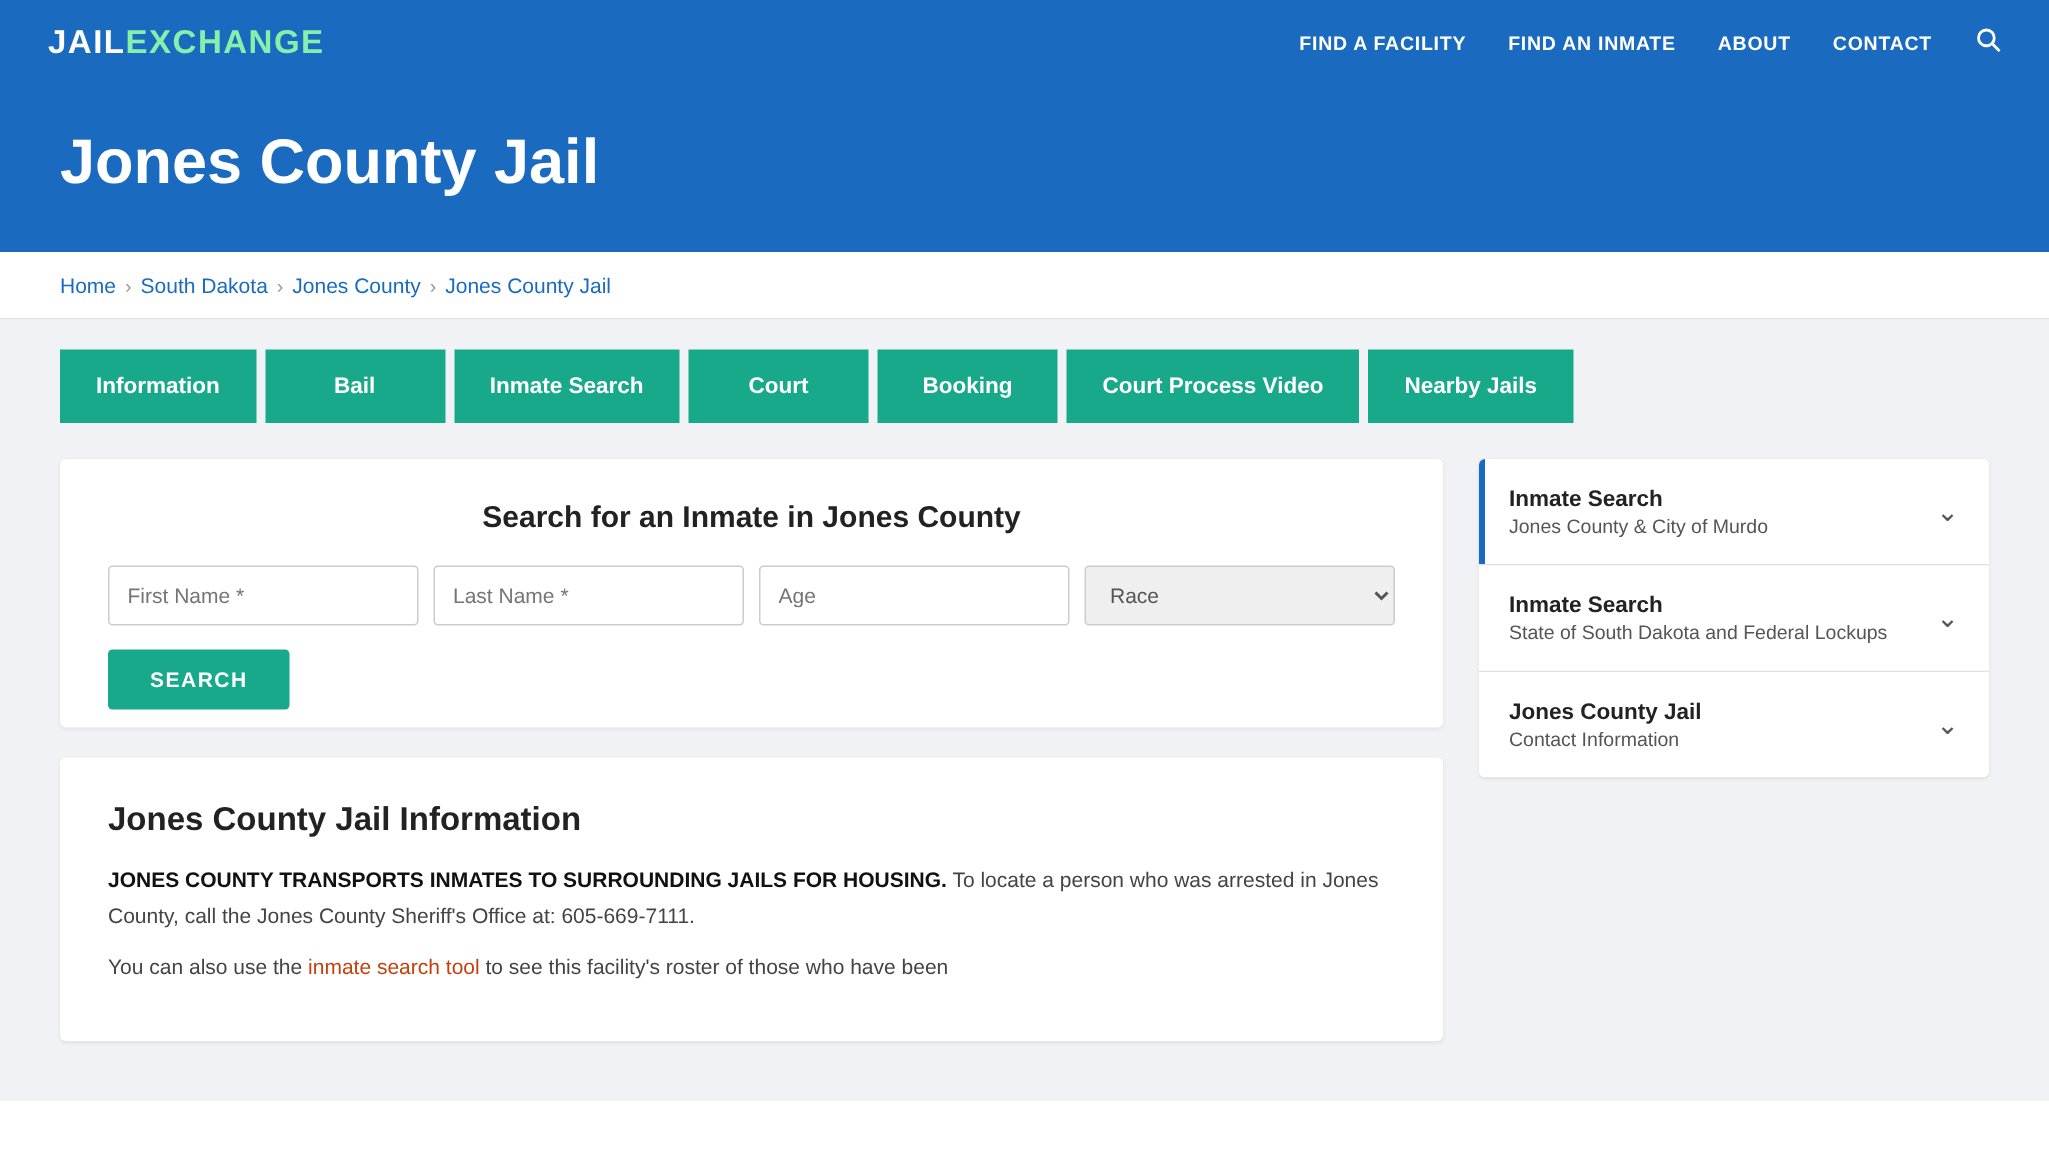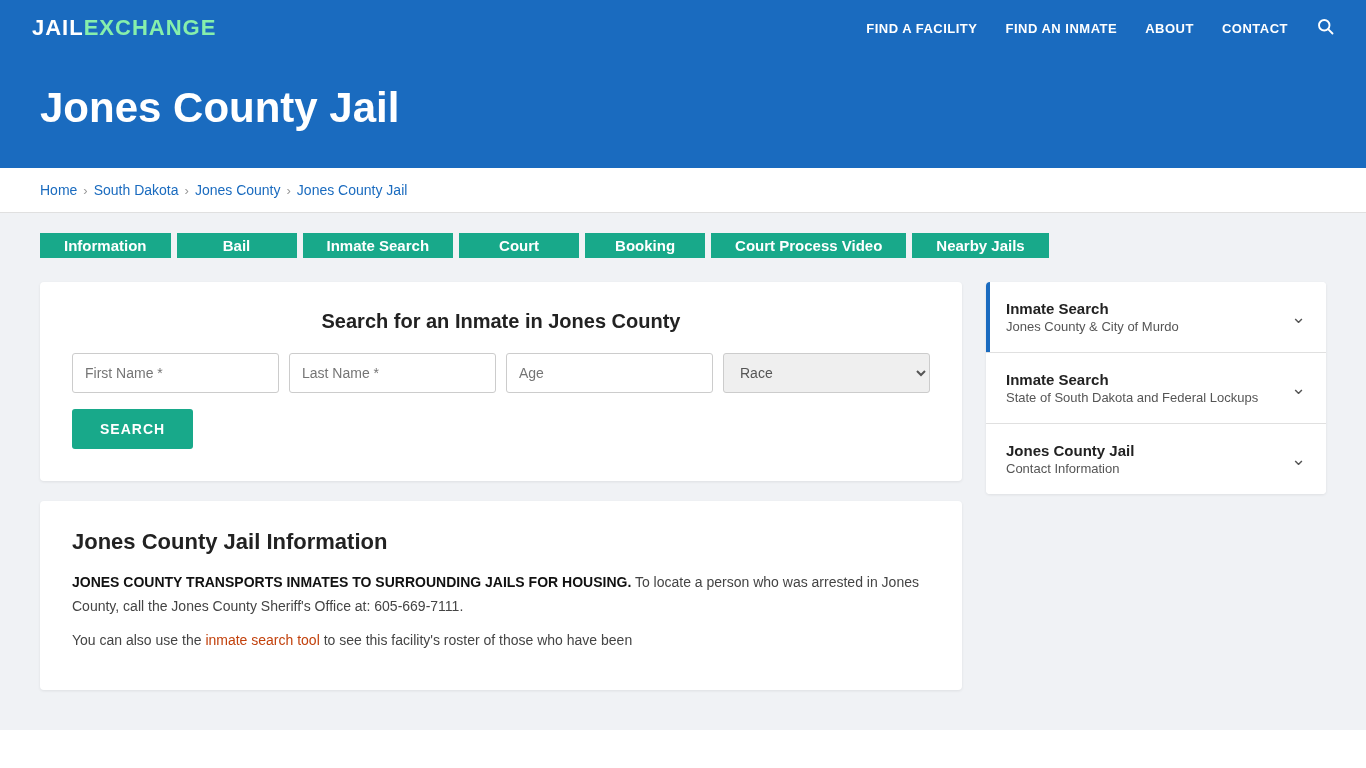--- a/index.html
+++ b/index.html
@@ -80,21 +80,21 @@
       background: #f0f2f5;
       padding: 20px 40px 0 40px;
     }
     .tabs {
       display: flex;
       gap: 6px;
     }
     .tab {
       background: #18a98a;
       color: #fff;
-      padding: 4px 24px;
+      padding: 16px 24px;
       font-size: 15px;
       font-weight: 600;
       cursor: pointer;
       border: none;
       min-width: 120px;
       text-align: center;
       transition: background 0.2s;
     }
 
     
@@ -111,21 +111,21 @@
       flex: 1;
       display: flex;
       flex-direction: column;
       gap: 20px;
     }
 
     
     .search-box {
       background: #fff;
       border-radius: 4px;
-      padding: 28px 32px 32px 32px;
+      padding: 28px 32px 12px 32px;
       box-shadow: 0 1px 3px rgba(0,0,0,0.08);
     }
     .search-box h2 {
       text-align: center;
       font-size: 20px;
       font-weight: 700;
       margin-bottom: 20px;
       color: #222;
     }
     .search-fields {

